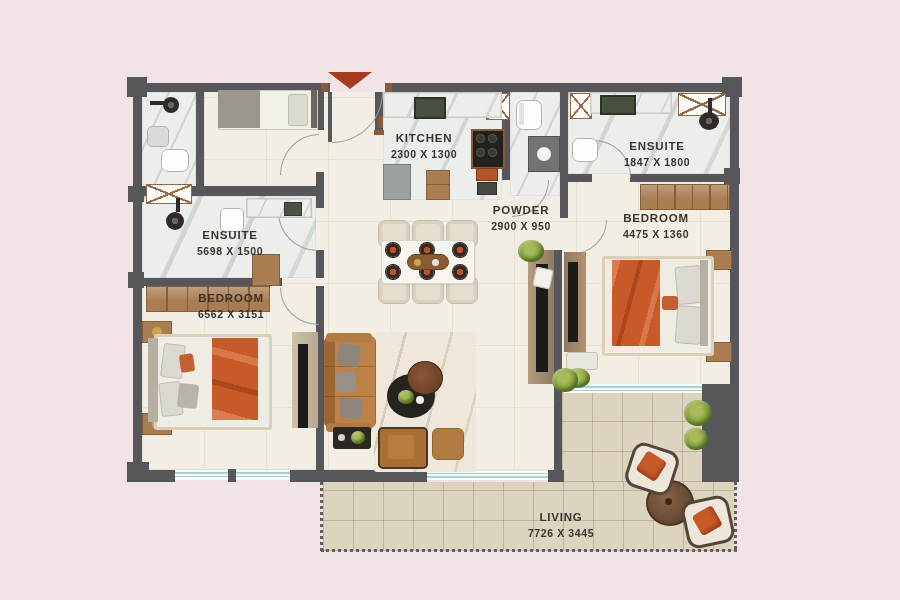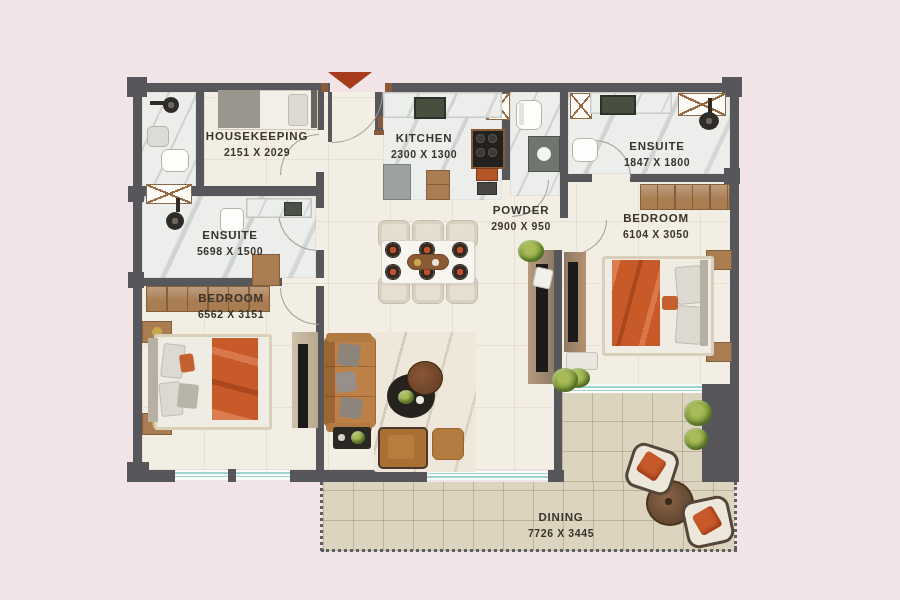--- a/index.html
+++ b/index.html
@@ -249,46 +249,42 @@
   <div class="abs" style="left:646px;top:480px;width:44px;height:42px;border-radius:50%;background:radial-gradient(circle at 42% 40%,#8a6547,#5f4530 75%);border:2px solid #49341f">
     <div class="abs" style="left:17px;top:16px;width:7px;height:7px;border-radius:50%;background:#3a2a18"></div>
   </div>
   <div class="out-chair" style="left:628px;top:446px;width:42px;height:40px;transform:rotate(18deg)">
     <div class="out-cush" style="left:8px;top:6px;width:23px;height:23px;transform:rotate(15deg)"></div>
   </div>
   <div class="out-chair" style="left:684px;top:498px;width:42px;height:42px;transform:rotate(-12deg)">
     <div class="out-cush" style="left:9px;top:8px;width:23px;height:23px;transform:rotate(-18deg)"></div>
   </div>
 
-  <div class="room-label" style="left:257px;top:129px">
-    <div class="rname">HOUSEKEEPING</div>
-    <div class="rdims">2151 X 2029</div>
-  </div>
   <div class="room-label" style="left:424px;top:131px">
     <div class="rname">KITCHEN</div>
     <div class="rdims">2300 X 1300</div>
   </div>
   <div class="room-label" style="left:657px;top:139px">
     <div class="rname">ENSUITE</div>
     <div class="rdims">1847 X 1800</div>
   </div>
   <div class="room-label" style="left:521px;top:203px">
     <div class="rname">POWDER</div>
     <div class="rdims">2900 X 950</div>
   </div>
   <div class="room-label" style="left:656px;top:211px">
     <div class="rname">BEDROOM</div>
-    <div class="rdims">6104 X 3050</div>
+    <div class="rdims">4475 X 1360</div>
   </div>
   <div class="room-label" style="left:230px;top:228px">
     <div class="rname">ENSUITE</div>
     <div class="rdims">5698 X 1500</div>
   </div>
   <div class="room-label" style="left:231px;top:291px">
     <div class="rname">BEDROOM</div>
     <div class="rdims">6562 X 3151</div>
   </div>
   <div class="room-label" style="left:561px;top:510px">
-    <div class="rname">DINING</div>
+    <div class="rname">LIVING</div>
     <div class="rdims">7726 X 3445</div>
   </div>
 
 </div>
 
 </body></html>

